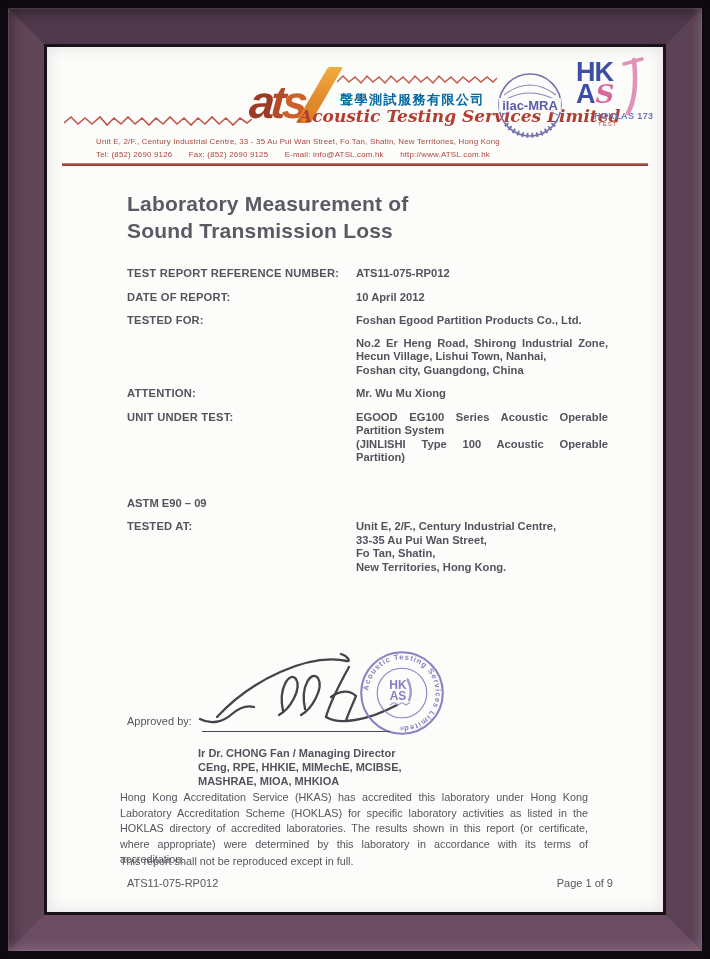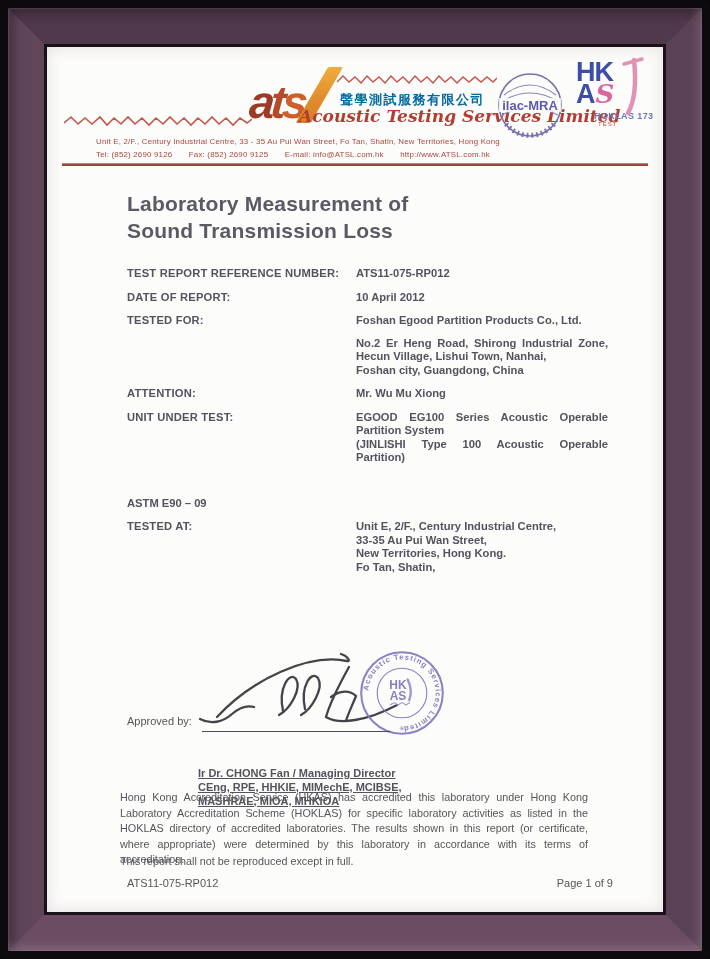--- a/index.html
+++ b/index.html
@@ -61,22 +61,22 @@
   .row .val { flex:1; }
   .jl { text-align:justify; text-align-last:justify; }
   .mb10 { margin-bottom:10px; } .mb32 { margin-bottom:32px; }
   .sp9 { height:9px; }
 
   
   .approved { position:absolute; left:80px; top:668px; font-size:11px; color:#55555e; }
   .sig { position:absolute; left:150px; top:598px; }
   .sigline { position:absolute; left:155px; top:684px; width:188px;
              border-top:1.6px solid #4c4c54; }
-  .nameblk { position:absolute; left:151px; top:720px; font-size:11px; line-height:13.8px;
-             font-weight:bold; color:#53535e;text-decoration:underline; }
+  .nameblk { position:absolute; left:151px; top:700px; font-size:11px; line-height:13.8px;
+             font-weight:bold; color:#53535e; }
   .stamp { position:absolute; left:311px; top:602px; opacity:0.92; }
 
   
   .accred { position:absolute; left:73px; top:743px; width:468px; font-size:10.8px;
             line-height:15.6px; color:#55555e; text-align:justify; }
   .note   { position:absolute; left:73px; top:808px; font-size:10.8px; color:#55555e; }
   .pfoot  { position:absolute; left:80px; right:50px; top:830px; display:flex;
             justify-content:space-between; font-size:11px; color:#55555e; }
 
   svg text { font-family:"Liberation Sans", sans-serif; }
@@ -192,22 +192,22 @@
 
           <div class="row mb10">
             <div class="val">ASTM E90 – 09</div>
           </div>
 
           <div class="row">
             <div class="lbl">TESTED AT:</div>
             <div class="val">
               <div>Unit E, 2/F., Century Industrial Centre,</div>
               <div>33-35 Au Pui Wan Street,</div>
+              <div>Fo Tan, Shatin,</div>
               <div>New Territories, Hong Kong.</div>
-              <div>Fo Tan, Shatin,</div>
             </div>
           </div>
         </div>
 
         <div class="approved">Approved by:</div>
 
         <svg class="sig" width="205" height="95" viewBox="0 0 205 95">
           <g fill="none" stroke="#43434a" stroke-width="2.3" stroke-linecap="round">
             <path d="M3,74 C14,80 26,77 35,69 C42,63 50,60 57,62"></path>
             <path d="M20,72 C55,34 112,8 150,16 C154,17 151,11 144,9"></path>

